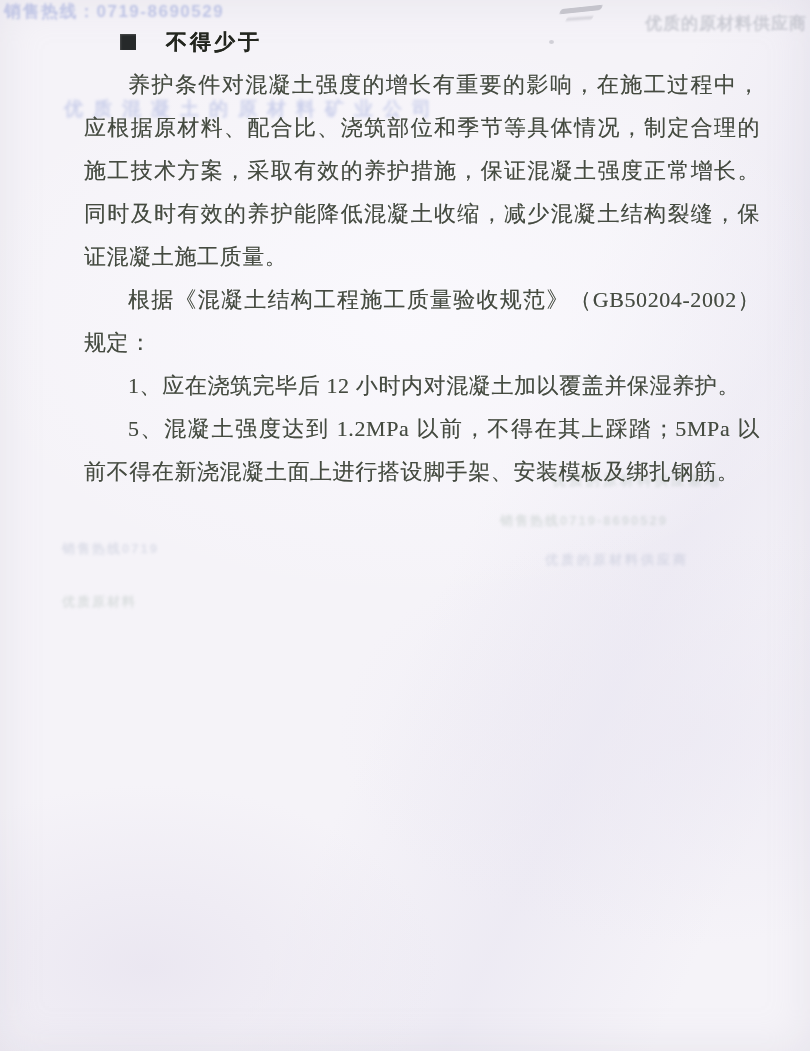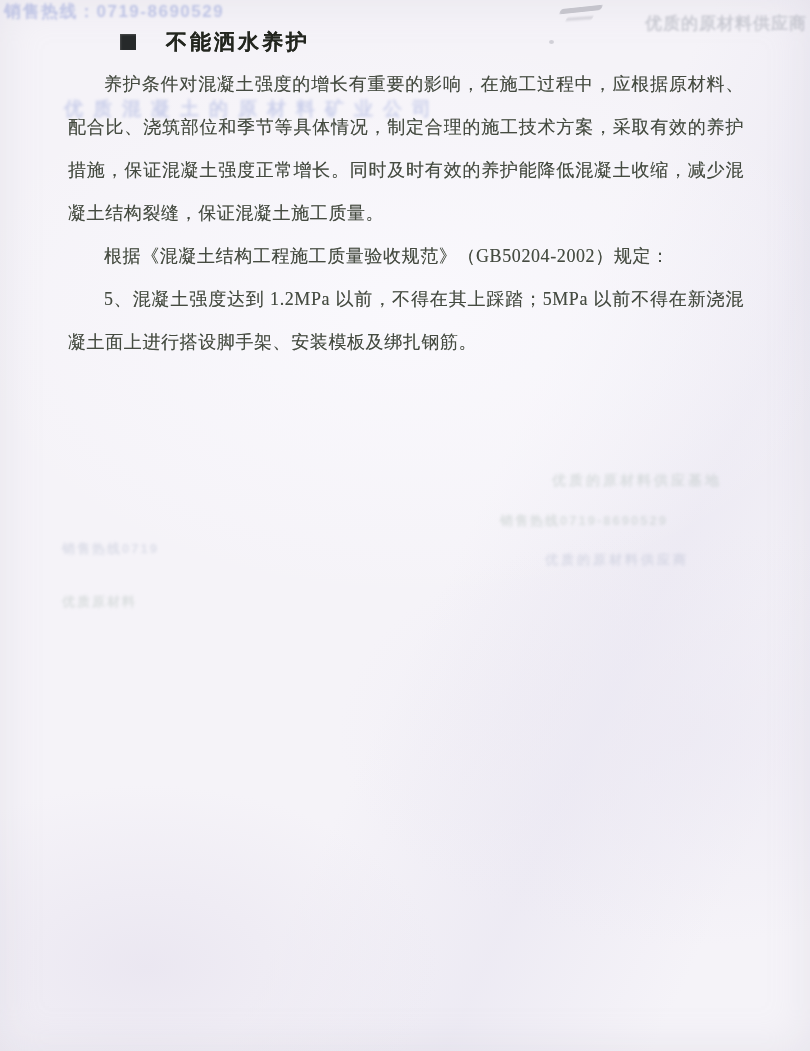--- a/index.html
+++ b/index.html
@@ -100,23 +100,23 @@
     font-weight: bold;
     color: #23261f;
     letter-spacing: 3px;
     text-shadow: 0 0 0.5px #3a3d36;
   }
 
   
   .doc-body {
     position: absolute;
     top: 63px;
-    left: 68px;
+    left: 84px;
     width: 676px;
-    font-size: 18px;
+    font-size: 22px;
     line-height: 43px;
     text-align: justify;
     color: #454b41;
     letter-spacing: 0.6px;
     text-shadow: 0 0 0.6px rgba(90,96,84,0.55);
   }
   .doc-body p {
     margin: 0;
     text-indent: 2em;
   }
@@ -134,22 +134,23 @@
   <span class="wm-frag f1">销售热线0719-8690529</span>
   <span class="wm-frag f2">优质的原材料供应商</span>
   <span class="wm-frag f3">销售热线0719</span>
   <span class="wm-frag f4">优质原材料</span>
 
   <div class="smudge s1"></div>
   <div class="smudge s2"></div>
   <div class="smudge speck"></div>
 
   <div class="heading">
-    <span class="bullet"></span><span class="heading-text">不能洒水养护</span>
+    <span class="bullet"></span><span class="heading-text">不得少于</span>
   </div>
 
   <div class="doc-body">
     <p>养护条件对混凝土强度的增长有重要的影响，在施工过程中，应根据原材料、配合比、浇筑部位和季节等具体情况，制定合理的施工技术方案，采取有效的养护措施，保证混凝土强度正常增长。同时及时有效的养护能降低混凝土收缩，减少混凝土结构裂缝，保证混凝土施工质量。</p>
     <p>根据《混凝土结构工程施工质量验收规范》（GB50204-2002）规定：</p>
+    <p>1、应在浇筑完毕后 12 小时内对混凝土加以覆盖并保湿养护。</p>
     <p>5、混凝土强度达到 1.2MPa 以前，不得在其上踩踏；5MPa 以前不得在新浇混凝土面上进行搭设脚手架、安装模板及绑扎钢筋。</p>
   </div>
 
 </div>
 
 </body></html>

